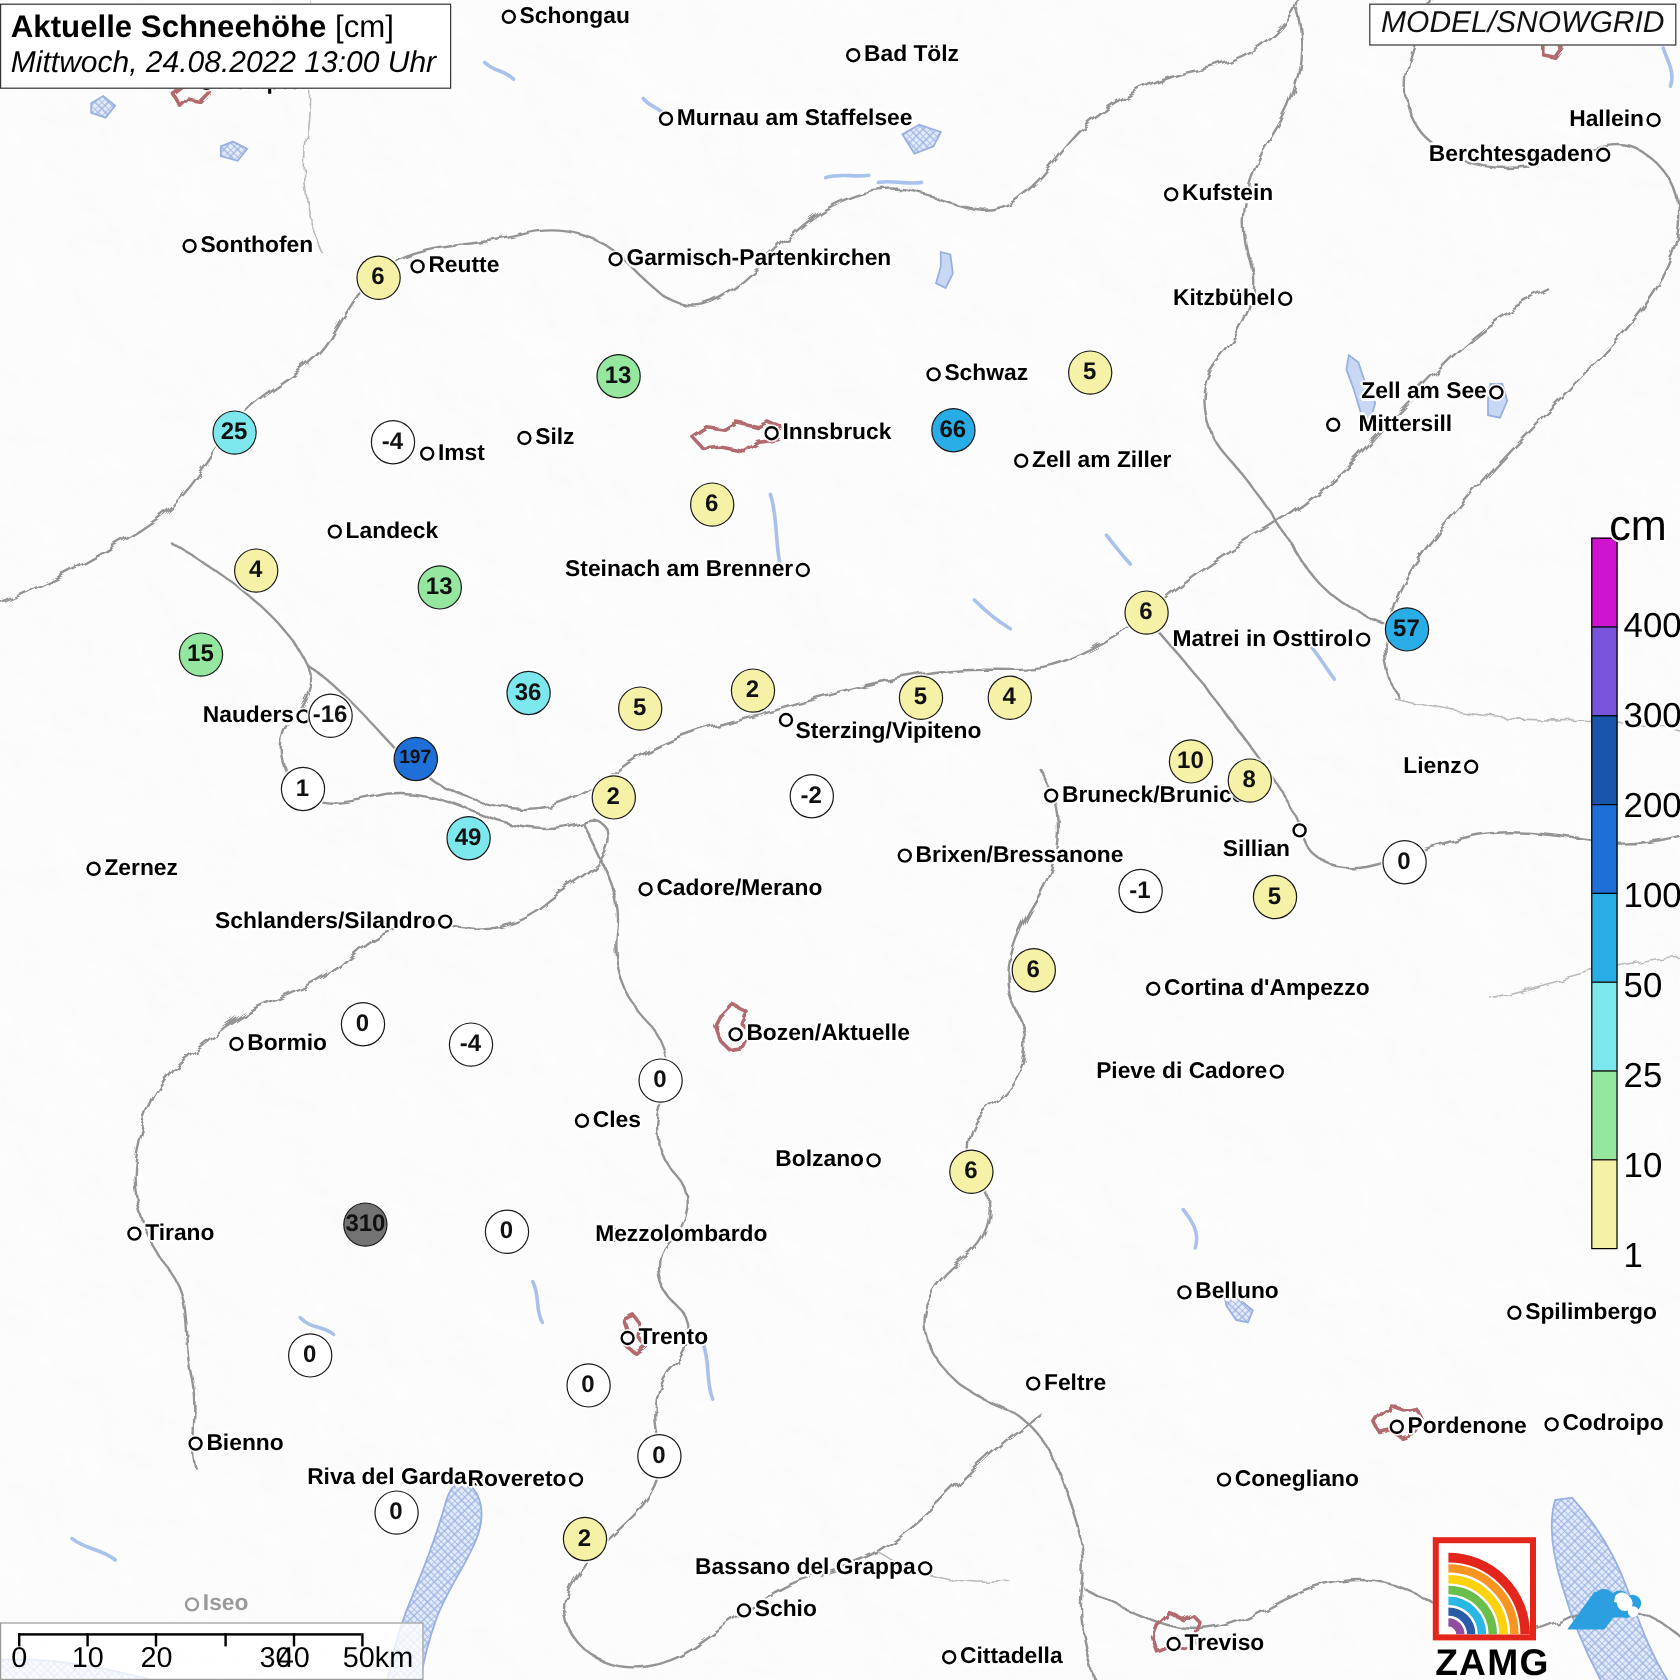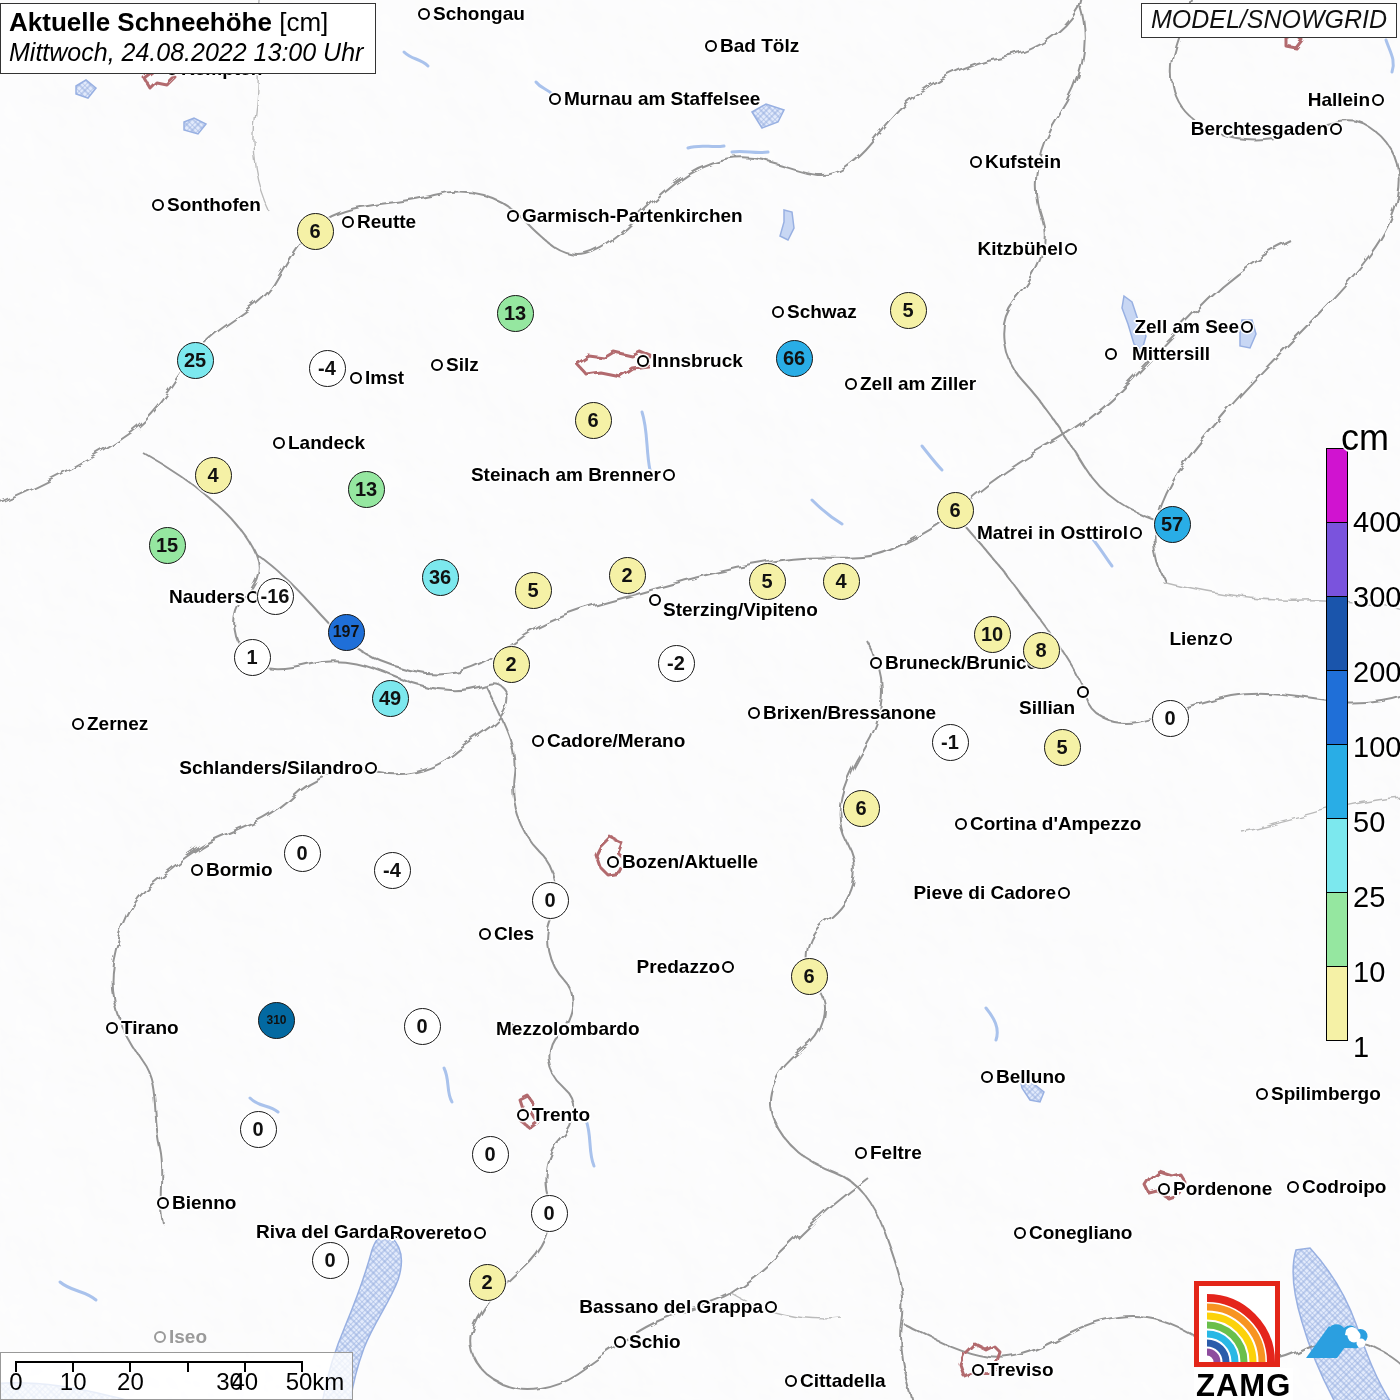--- a/index.html
+++ b/index.html
@@ -327,21 +327,21 @@
       <div class="city">
         <span class="city-dot" style="left: 1058px; top: 887px;"></span>
         <span class="city-label halo" style="right: 344px; top: 881px;">Pieve di Cadore</span>
       </div>
       <div class="city">
         <span class="city-dot" style="left: 479px; top: 928px;"></span>
         <span class="city-label halo" style="left: 494px; top: 922px;">Cles</span>
       </div>
       <div class="city">
         <span class="city-dot" style="left: 722px; top: 961px;"></span>
-        <span class="city-label halo" style="right: 680px; top: 955px;">Predazzo</span>
+        <span class="city-label halo" style="right: 680px; top: 955px;">Bolzano</span>
       </div>
       <div class="city">
         <span class="city-dot" style="left: 106px; top: 1022px;"></span>
         <span class="city-label halo" style="left: 121px; top: 1016px;">Tirano</span>
       </div>
       <div class="city">
         <span class="city-dot" style="left: 504px; top: 1023px;"></span>
         <span class="city-label halo" style="left: 496px; top: 1017px;">Mezzolombardo</span>
       </div>
       <div class="city">
@@ -432,21 +432,21 @@
       <div class="badge" style="left: 492.5px; top: 645.5px; background: rgb(245, 241, 166); font-size: 20px;">2</div>
       <div class="badge" style="left: 371.5px; top: 679.5px; background: rgb(124, 232, 238); font-size: 20px;">49</div>
       <div class="badge" style="left: 1151.5px; top: 699.5px; background: rgb(255, 255, 255); font-size: 20px;">0</div>
       <div class="badge" style="left: 931.5px; top: 723.5px; background: rgb(255, 255, 255); font-size: 20px;">-1</div>
       <div class="badge" style="left: 1043.5px; top: 728.5px; background: rgb(245, 241, 166); font-size: 20px;">5</div>
       <div class="badge" style="left: 842.5px; top: 789.5px; background: rgb(245, 241, 166); font-size: 20px;">6</div>
       <div class="badge" style="left: 283.5px; top: 834.5px; background: rgb(255, 255, 255); font-size: 20px;">0</div>
       <div class="badge" style="left: 373.5px; top: 851.5px; background: rgb(255, 255, 255); font-size: 20px;">-4</div>
       <div class="badge" style="left: 531.5px; top: 881.5px; background: rgb(255, 255, 255); font-size: 20px;">0</div>
       <div class="badge" style="left: 790.5px; top: 957.5px; background: rgb(245, 241, 166); font-size: 20px;">6</div>
-      <div class="badge" style="left: 258px; top: 1001.5px; background: #0369a1; font-size: 12px;">310</div>
+      <div class="badge" style="left: 286px; top: 1001.5px; background: #737373; font-size: 20px;">310</div>
       <div class="badge" style="left: 403.5px; top: 1007.5px; background: rgb(255, 255, 255); font-size: 20px;">0</div>
       <div class="badge" style="left: 239.5px; top: 1110.5px; background: rgb(255, 255, 255); font-size: 20px;">0</div>
       <div class="badge" style="left: 471.5px; top: 1135.5px; background: rgb(255, 255, 255); font-size: 20px;">0</div>
       <div class="badge" style="left: 530.5px; top: 1194.5px; background: rgb(255, 255, 255); font-size: 20px;">0</div>
       <div class="badge" style="left: 311.5px; top: 1241.5px; background: rgb(255, 255, 255); font-size: 20px;">0</div>
       <div class="badge" style="left: 468.5px; top: 1263.5px; background: rgb(245, 241, 166); font-size: 20px;">2</div>
     </div>
 
   <div class="scalebar">
     <div class="sb-line"></div>

